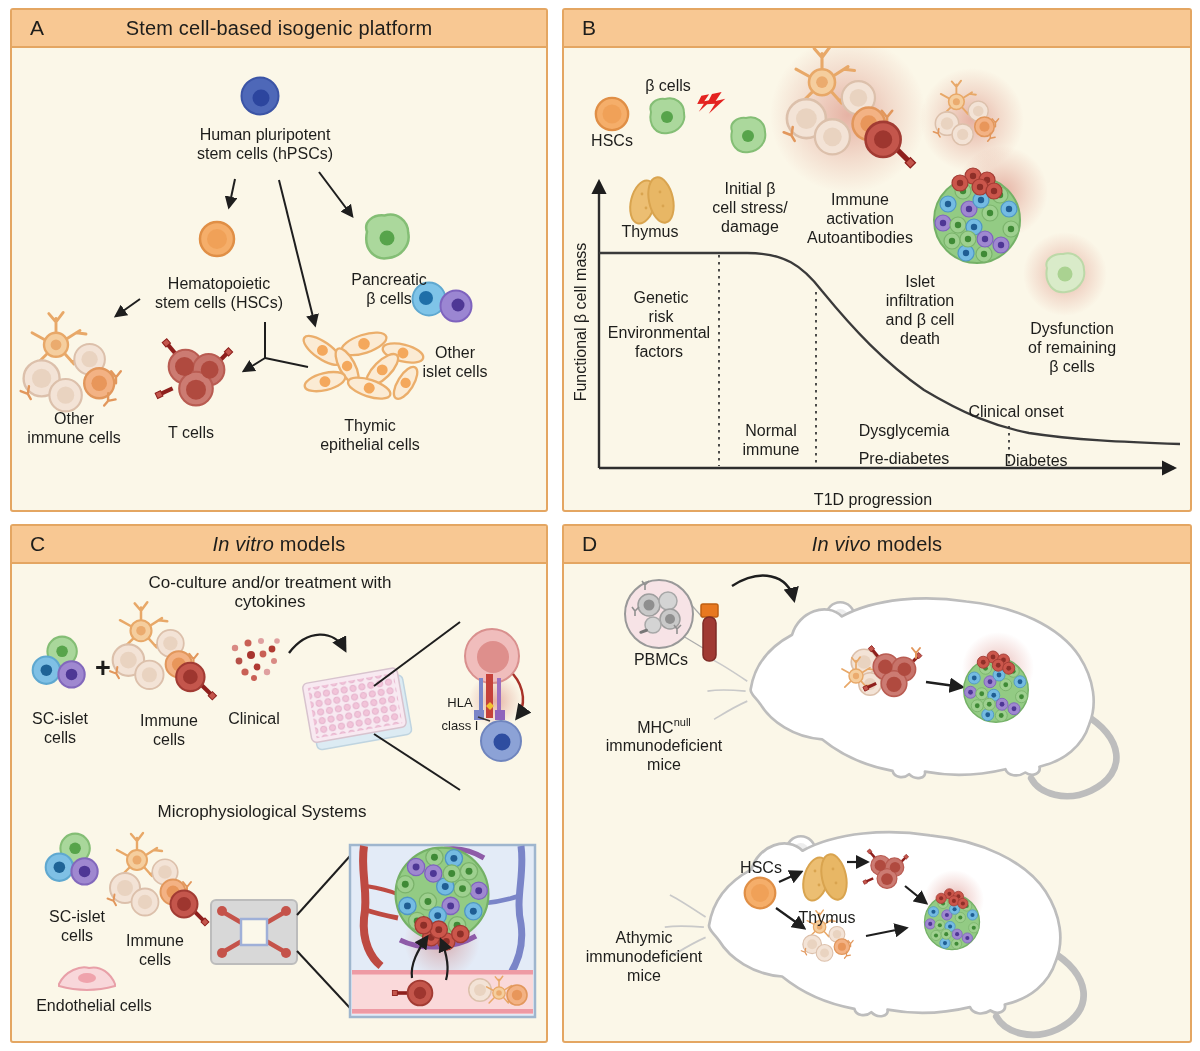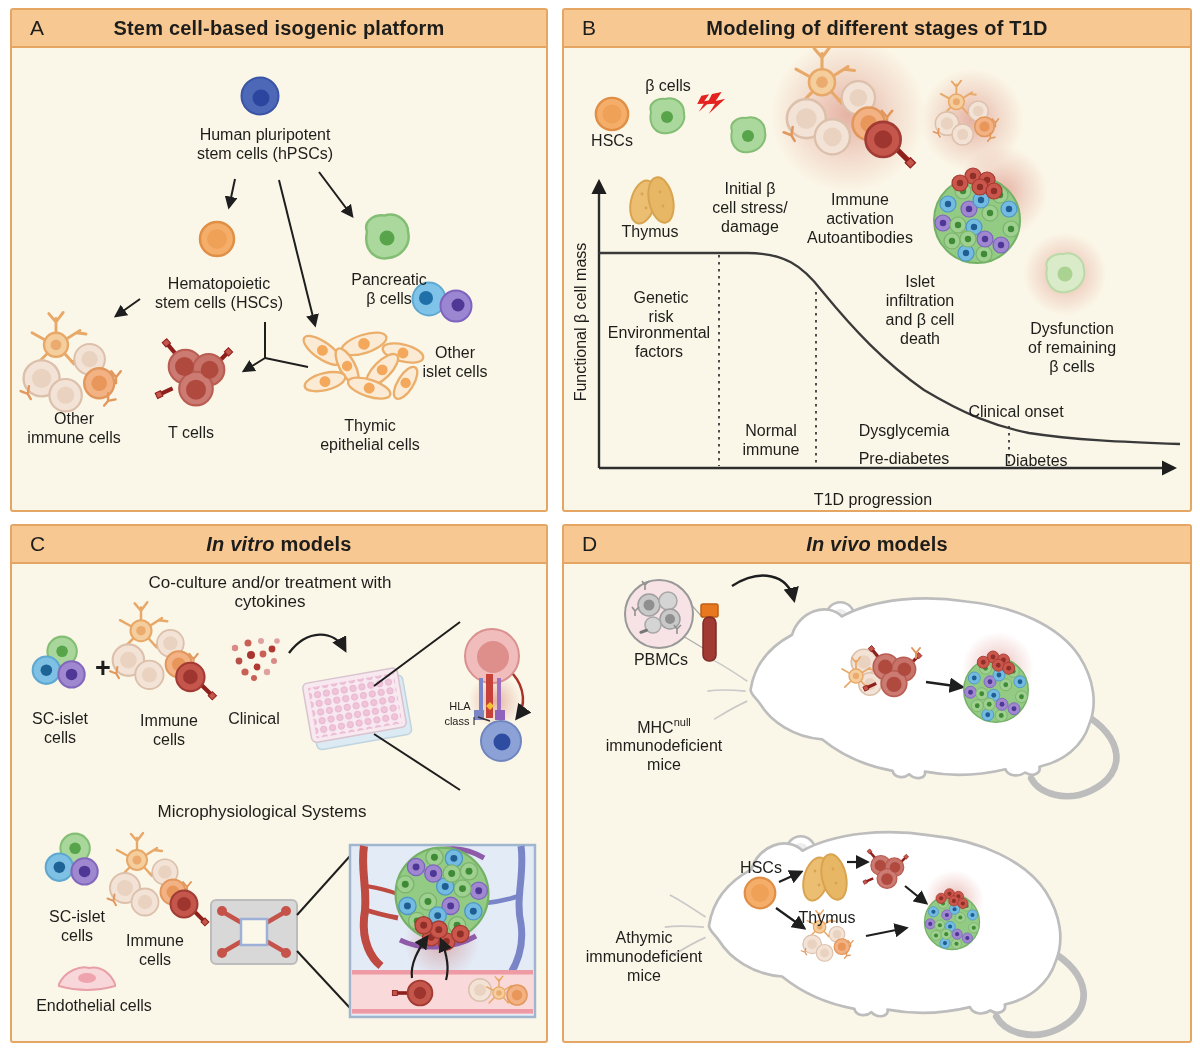--- a/index.html
+++ b/index.html
@@ -2,25 +2,25 @@
 <html><head>
 <meta charset="utf-8">
 <style>
   html,body{margin:0;padding:0;background:#fff;}
   .page{position:relative;width:1200px;height:1051px;background:#ffffff;
         font-family:"Liberation Sans",sans-serif;color:#1d1d1b;overflow:hidden;}
   .panel{position:absolute;background:#FBF7E8;border:2px solid #E4A662;border-radius:3px;box-sizing:border-box;}
   .panel-header{position:absolute;top:0;left:0;right:0;height:36px;background:#F8C893;border-bottom:2px solid #E4A662;}
   .panel-letter{position:absolute;left:18px;top:50%;transform:translateY(-50%);font-size:21px;font-weight:500;}
   .panel-title{position:absolute;left:0;right:0;top:50%;transform:translateY(-50%);text-align:center;
-               font-size:20px;font-weight:700;letter-spacing:.2px;}
+               font-size:20px;font-weight:400;letter-spacing:.2px;}
   .art{position:absolute;left:0;top:0;}
   .lbl{position:absolute;transform:translate(-50%,-50%);text-align:center;white-space:pre-line;
        font-size:16px;line-height:19px;}
-  .lbl.small{font-size:11px;line-height:15px;}
+  .lbl.small{font-size:13px;line-height:23px;}
   .lbl.sub{font-size:17px;}
   .lbl.rot{transform:translate(-50%,-50%) rotate(-90deg);white-space:nowrap;}
   .lbl.plus{font-size:27px;font-weight:700;}
   sup{font-size:11px;}
 </style>
 </head>
 <body>
 
 <svg width="0" height="0" style="position:absolute">
   <defs>
@@ -355,21 +355,20 @@
         <path d="M35,243 L183,243 C220,243 238,255 258,281 C290,320 320,352 360,380 C400,404 430,416 465,423 C510,430 560,432 616,434" fill="none" stroke="#3a3a3a" stroke-width="2.3"></path>
         <g stroke="#3a3a3a" stroke-width="1.8" stroke-dasharray="2.5 4.5">
           <line x1="155" y1="245" x2="155" y2="456"></line>
           <line x1="252" y1="282" x2="252" y2="456"></line>
           <line x1="445" y1="416" x2="445" y2="456"></line>
         </g>
       </g>
     </svg>
     <header class="panel-header">
       <span class="panel-letter">B</span>
-      <span class="panel-title">Modeling of different stages of T1D</span>
     </header>
     <div class="lbl" style="left:48px;top:130px">HSCs</div>
     <div class="lbl" style="left:104px;top:75px">β cells</div>
     <div class="lbl" style="left:86px;top:221px">Thymus</div>
     <div class="lbl" style="left:186px;top:197px">Initial β
 cell stress/
 damage</div>
     <div class="lbl" style="left:296px;top:208px">Immune
 activation
 Autoantibodies</div>

